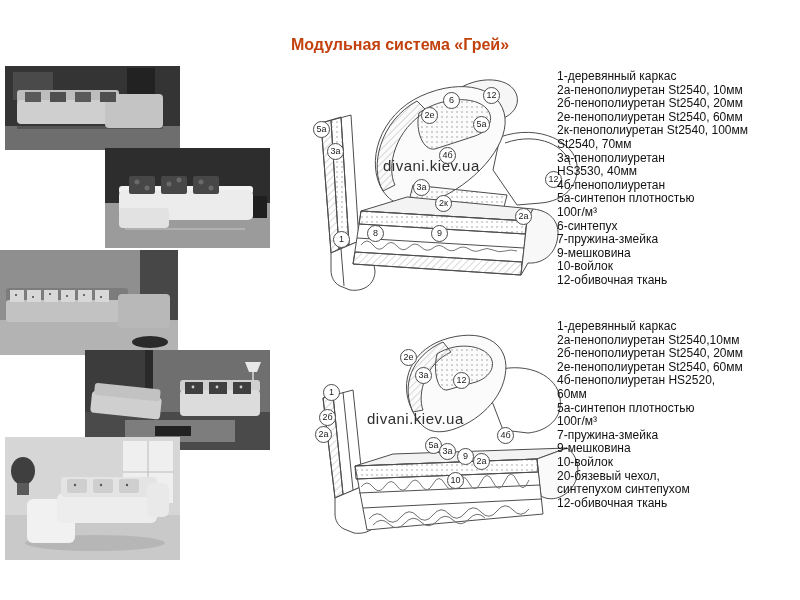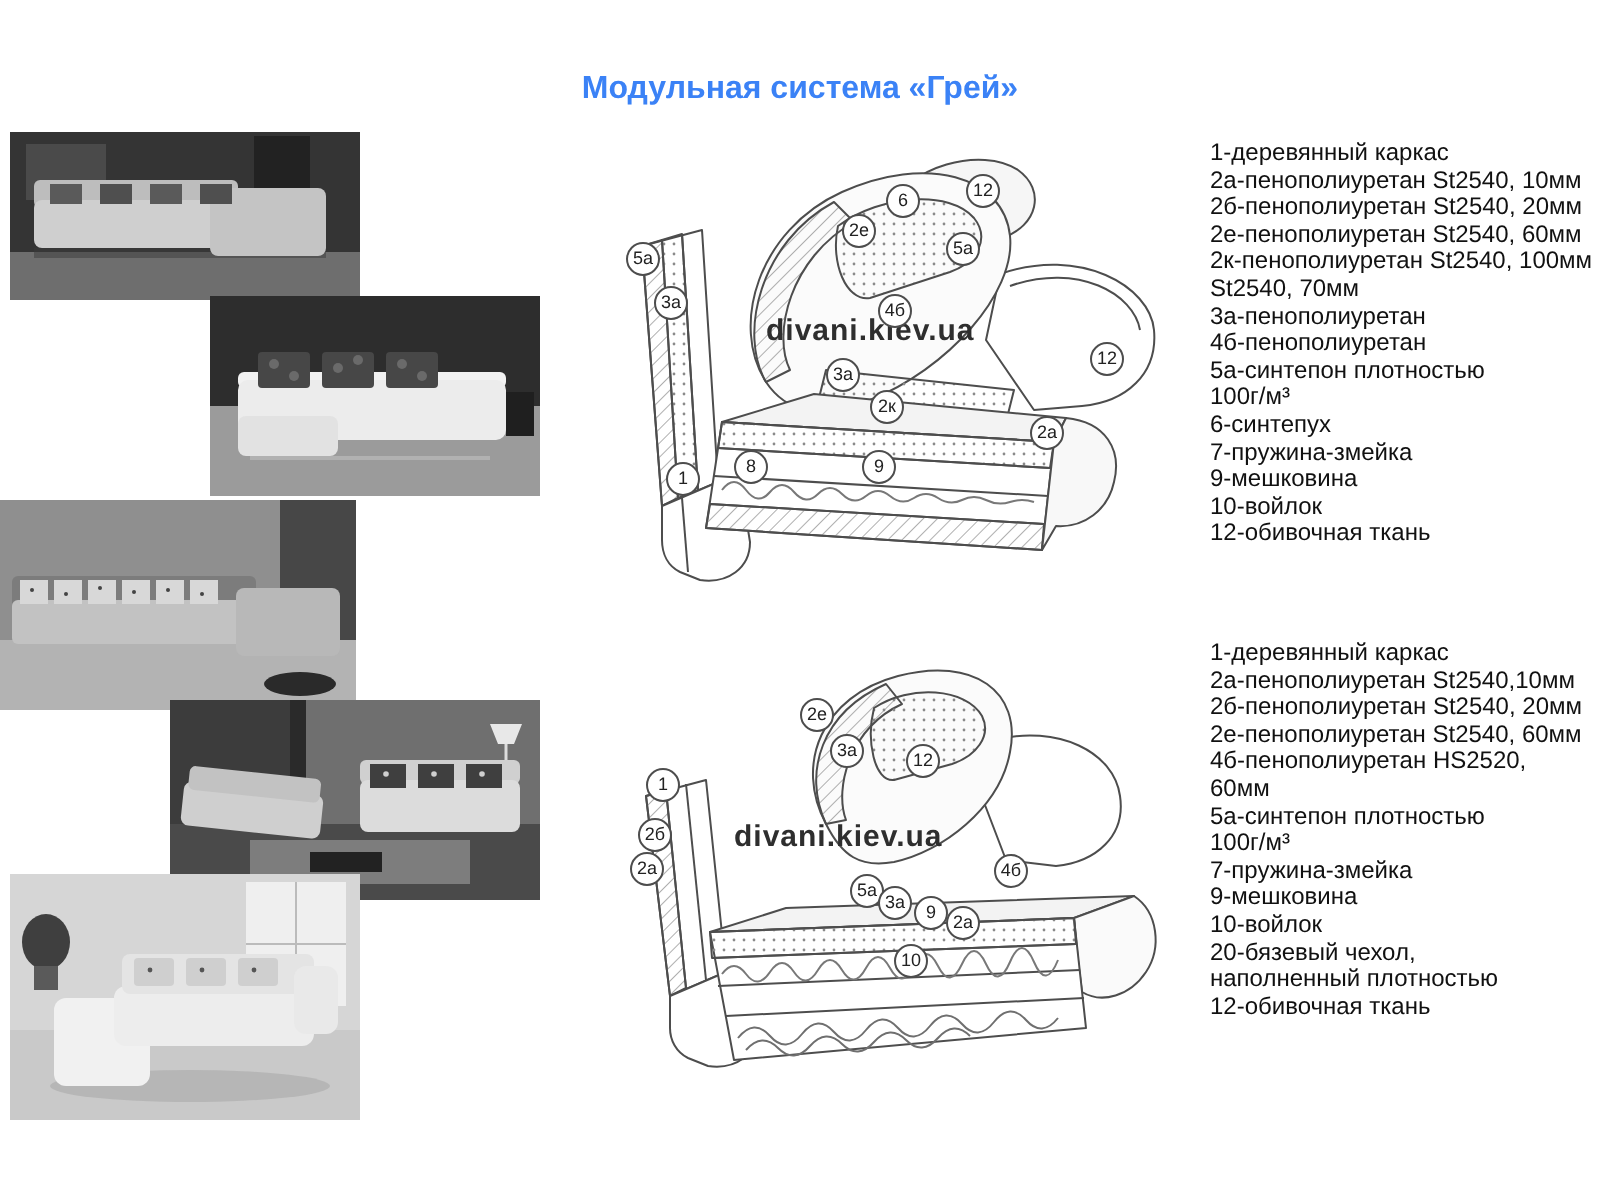--- a/index.html
+++ b/index.html
@@ -6,43 +6,43 @@
   html, body { width: 800px; height: 600px; }
   body {
     position: relative;
     background: #ffffff;
     font-family: "Liberation Sans", "DejaVu Sans", sans-serif;
     color: #1a1a1a;
     overflow: hidden;
   }
   .title {
     position: absolute; top: 36px; left: 0; width: 100%;
-    text-align: center; font-size: 16px; font-weight: bold; color: #3b82f6;
+    text-align: center; font-size: 16px; font-weight: bold; color: #c2410c;
   }
   .photo { position: absolute; overflow: hidden; background: #888; }
   .photo svg { display: block; width: 100%; height: 100%; }
   .diagram { position: absolute; }
   .diagram svg.drawing { position: absolute; left: 0; top: 0; width: 100%; height: 100%; }
   .watermark {
-    position: absolute; font-size: 15px; font-weight: bold;
+    position: absolute; font-size: 15px; font-weight: normal;
     color: #2e2e2e; letter-spacing: 0.5px; white-space: nowrap; text-align: center;
   }
   .callout {
     position: absolute; width: 17px; height: 17px; border-radius: 50%;
     border: 1px solid #4d4d4d; background: #fff;
     display: flex; align-items: center; justify-content: center;
     font-size: 9px; color: #222; line-height: 1;
   }
   .legend {
     position: absolute; left: 557px; width: 242px;
     font-size: 12px; line-height: 13.6px; color: #111;
   }
   #legend-top { top: 70px; }
   #legend-bottom { top: 320px; }
-  .legend-line { white-space: nowrap; margin-left: 48px; }
+  .legend-line { white-space: nowrap; }
   #photo-1 { left: 5px;   top: 66px;  width: 175px; height: 84px; }
   #photo-2 { left: 105px; top: 148px; width: 165px; height: 100px; }
   #photo-3 { left: 0px;   top: 250px; width: 178px; height: 105px; }
   #photo-4 { left: 85px;  top: 350px; width: 185px; height: 100px; }
   #photo-5 { left: 5px;   top: 437px; width: 175px; height: 123px; }
   #diagram-top    { left: 295px; top: 65px;  width: 290px; height: 250px; }
   #diagram-bottom { left: 295px; top: 318px; width: 290px; height: 245px; }
   #diagram-top .watermark    { left: 88px; top: 92px; }
   #diagram-bottom .watermark { left: 72px; top: 92px; }
 </style>
@@ -271,20 +271,21 @@
 </div>
 
 <div class="legend" id="legend-top">
   <div class="legend-line">1-деревянный каркас</div>
   <div class="legend-line">2а-пенополиуретан St2540, 10мм</div>
   <div class="legend-line">2б-пенополиуретан St2540, 20мм</div>
   <div class="legend-line">2е-пенополиуретан St2540, 60мм</div>
   <div class="legend-line">2к-пенополиуретан St2540, 100мм</div>
   <div class="legend-line">St2540, 70мм</div>
   <div class="legend-line">3а-пенополиуретан</div>
+  <div class="legend-line">HS3530, 40мм</div>
   <div class="legend-line">4б-пенополиуретан</div>
   <div class="legend-line">5а-синтепон плотностью</div>
   <div class="legend-line">100г/м³</div>
   <div class="legend-line">6-синтепух</div>
   <div class="legend-line">7-пружина-змейка</div>
   <div class="legend-line">9-мешковина</div>
   <div class="legend-line">10-войлок</div>
   <div class="legend-line">12-обивочная ткань</div>
 </div>
 
@@ -294,15 +295,15 @@
   <div class="legend-line">2б-пенополиуретан St2540, 20мм</div>
   <div class="legend-line">2е-пенополиуретан St2540, 60мм</div>
   <div class="legend-line">4б-пенополиуретан HS2520,</div>
   <div class="legend-line">60мм</div>
   <div class="legend-line">5а-синтепон плотностью</div>
   <div class="legend-line">100г/м³</div>
   <div class="legend-line">7-пружина-змейка</div>
   <div class="legend-line">9-мешковина</div>
   <div class="legend-line">10-войлок</div>
   <div class="legend-line">20-бязевый чехол,</div>
-  <div class="legend-line">наполненный плотностью</div>
+  <div class="legend-line">синтепухом синтепухом</div>
   <div class="legend-line">12-обивочная ткань</div>
 </div>
 
 </body></html>

